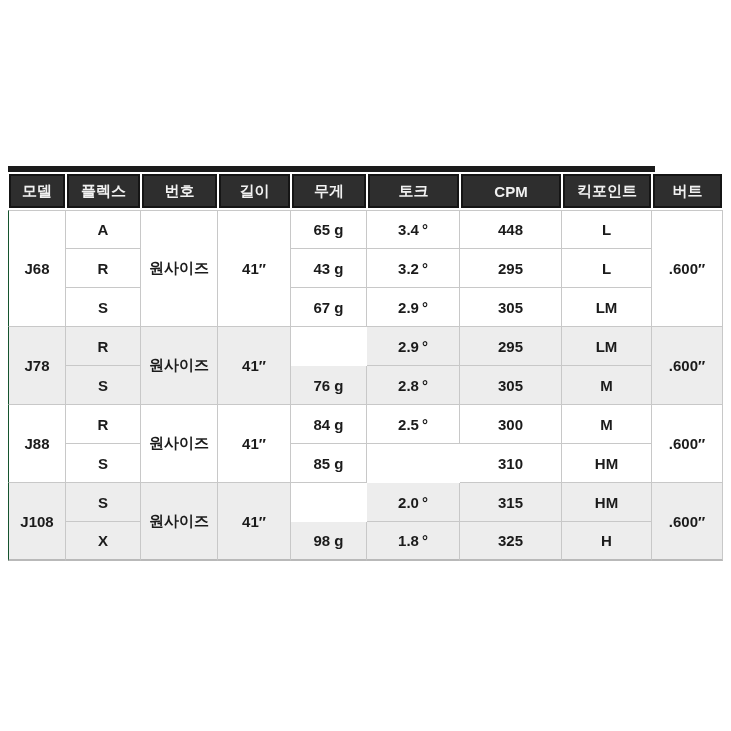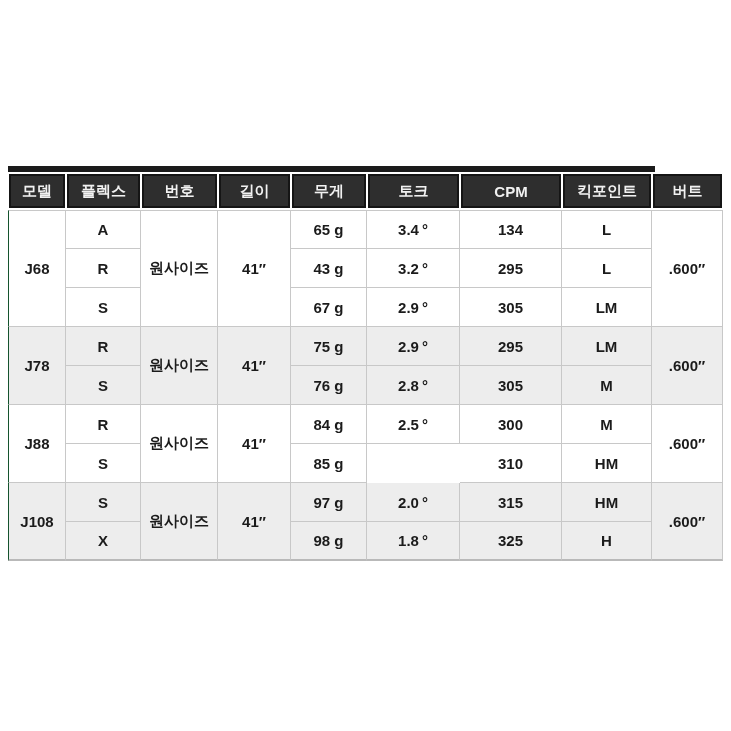--- a/index.html
+++ b/index.html
@@ -51,41 +51,40 @@
     <div class="h" style="grid-area:1/7">CPM</div>
     <div class="h" style="grid-area:1/8">킥포인트</div>
     <div class="h" style="grid-area:1/9">버트</div>
 
     <div class="c l t" style="grid-area:2/1/5/2">J68</div>
     <div class="c t" style="grid-area:2/2/3/3">A</div>
     <div class="c t" style="grid-area:2/3/5/4">원사이즈</div>
     <div class="c t" style="grid-area:2/4/5/5">41″</div>
     <div class="c t" style="grid-area:2/5/3/6">65 g</div>
     <div class="c t" style="grid-area:2/6/3/7">3.4 °</div>
-    <div class="c t" style="grid-area:2/7/3/8">134</div>
+    <div class="c t" style="grid-area:2/7/3/8">448</div>
     <div class="c t" style="grid-area:2/8/3/9">L</div>
     <div class="c t" style="grid-area:2/9/5/10">.600″</div>
 
     <div class="c" style="grid-area:3/2">R</div>
     <div class="c" style="grid-area:3/5">43 g</div>
     <div class="c" style="grid-area:3/6">3.2 °</div>
     <div class="c" style="grid-area:3/7">295</div>
     <div class="c" style="grid-area:3/8">L</div>
 
     <div class="c" style="grid-area:4/2">S</div>
     <div class="c" style="grid-area:4/5">67 g</div>
     <div class="c" style="grid-area:4/6">2.9 °</div>
     <div class="c" style="grid-area:4/7">305</div>
     <div class="c" style="grid-area:4/8">LM</div>
 
     <div class="c l alt" style="grid-area:5/1/7/2">J78</div>
     <div class="c alt" style="grid-area:5/2/6/3">R</div>
     <div class="c alt" style="grid-area:5/3/7/4">원사이즈</div>
     <div class="c alt" style="grid-area:5/4/7/5">41″</div>
-    <div class="c alt" style="grid-area:5/5/6/6">75 g</div>
     <div class="c alt" style="grid-area:5/6/6/7">2.9 °</div>
     <div class="c alt" style="grid-area:5/7/6/8">295</div>
     <div class="c alt" style="grid-area:5/8/6/9">LM</div>
     <div class="c alt" style="grid-area:5/9/7/10">.600″</div>
 
     <div class="c alt" style="grid-area:6/2">S</div>
     <div class="c alt" style="grid-area:6/5">76 g</div>
     <div class="c alt" style="grid-area:6/6">2.8 °</div>
     <div class="c alt" style="grid-area:6/7">305</div>
     <div class="c alt" style="grid-area:6/8">M</div>
@@ -102,21 +101,20 @@
 
     <div class="c" style="grid-area:8/2">S</div>
     <div class="c" style="grid-area:8/5">85 g</div>
     <div class="c" style="grid-area:8/7">310</div>
     <div class="c" style="grid-area:8/8">HM</div>
 
     <div class="c l alt b" style="grid-area:9/1/11/2">J108</div>
     <div class="c alt" style="grid-area:9/2/10/3">S</div>
     <div class="c alt b" style="grid-area:9/3/11/4">원사이즈</div>
     <div class="c alt b" style="grid-area:9/4/11/5">41″</div>
-    <div class="c alt" style="grid-area:9/5/10/6">97 g</div>
     <div class="c alt" style="grid-area:9/6/10/7">2.0 °</div>
     <div class="c alt" style="grid-area:9/7/10/8">315</div>
     <div class="c alt" style="grid-area:9/8/10/9">HM</div>
     <div class="c alt b" style="grid-area:9/9/11/10">.600″</div>
 
     <div class="c alt b" style="grid-area:10/2">X</div>
     <div class="c alt b" style="grid-area:10/5">98 g</div>
     <div class="c alt b" style="grid-area:10/6">1.8 °</div>
     <div class="c alt b" style="grid-area:10/7">325</div>
     <div class="c alt b" style="grid-area:10/8">H</div>

